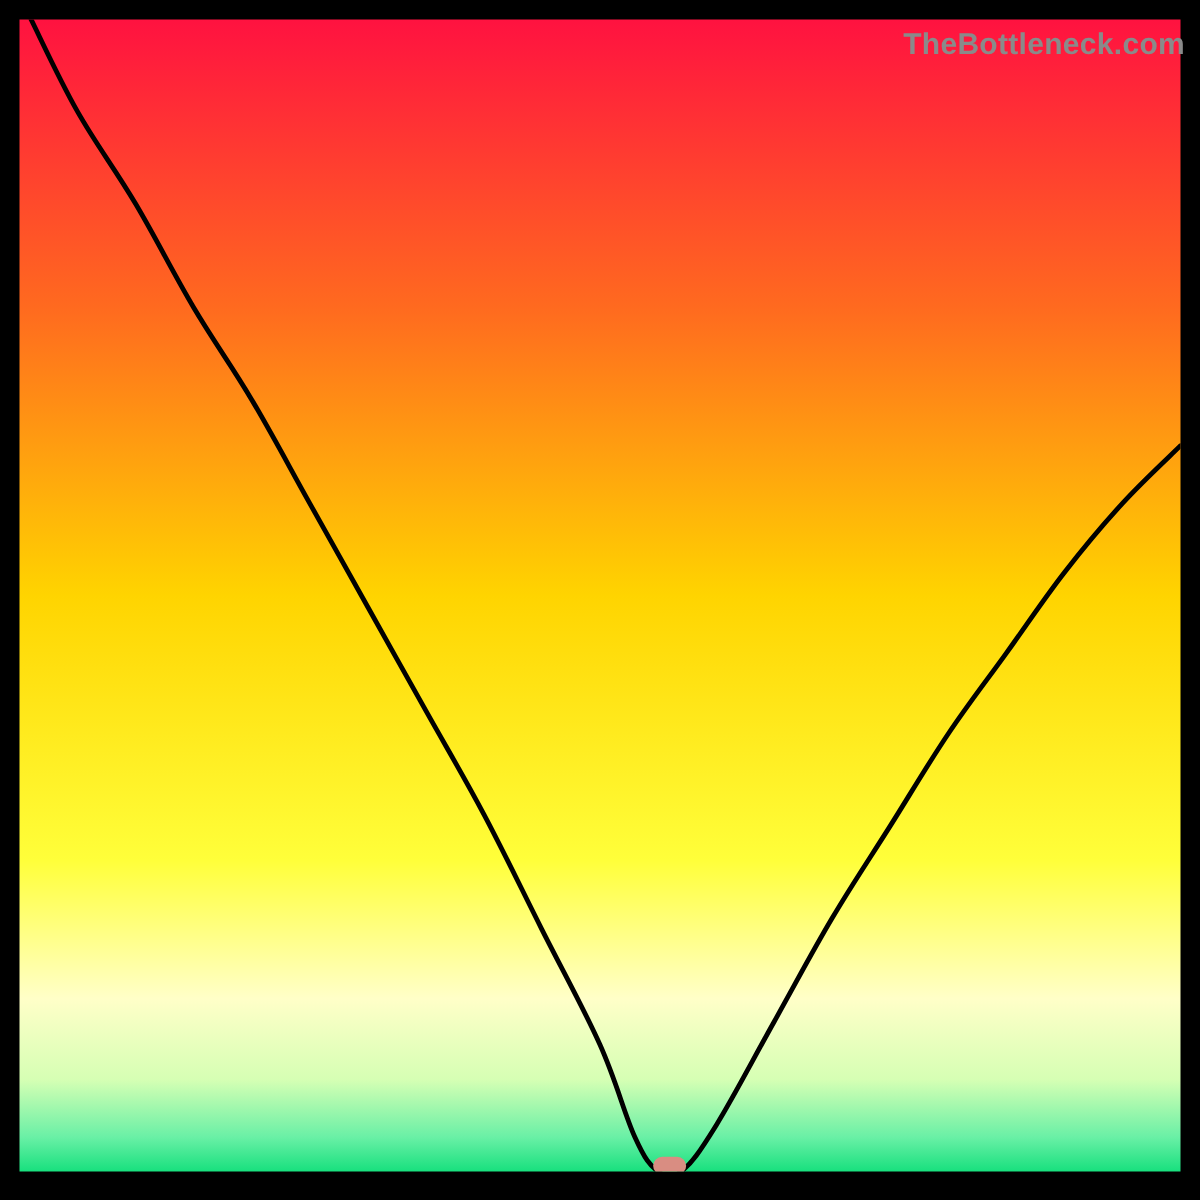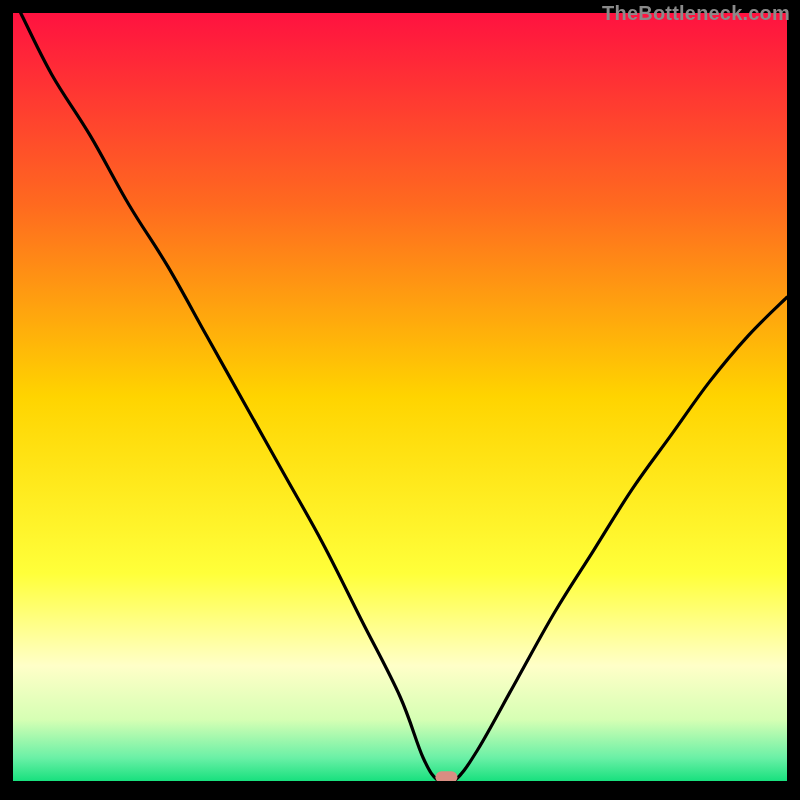--- a/index.html
+++ b/index.html
@@ -16,21 +16,21 @@
     height: 800px;
     background: #000;
   }
   svg {
     position: absolute;
     left: 0;
     top: 0;
   }
   .watermark {
     position: absolute;
-    top: 2px;
+    top: 19px;
     right: 10px;
     font-family: Arial, Helvetica, sans-serif;
     font-size: 20px;
     font-weight: 600;
     color: #8a8a8a;
     letter-spacing: 0.2px;
   }
 </style>
 </head>
 <body>

